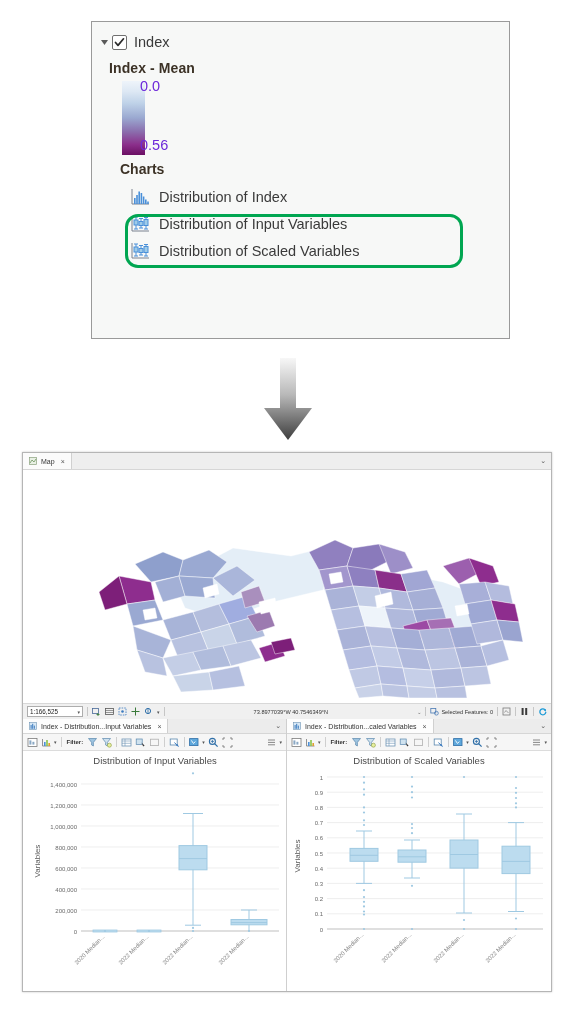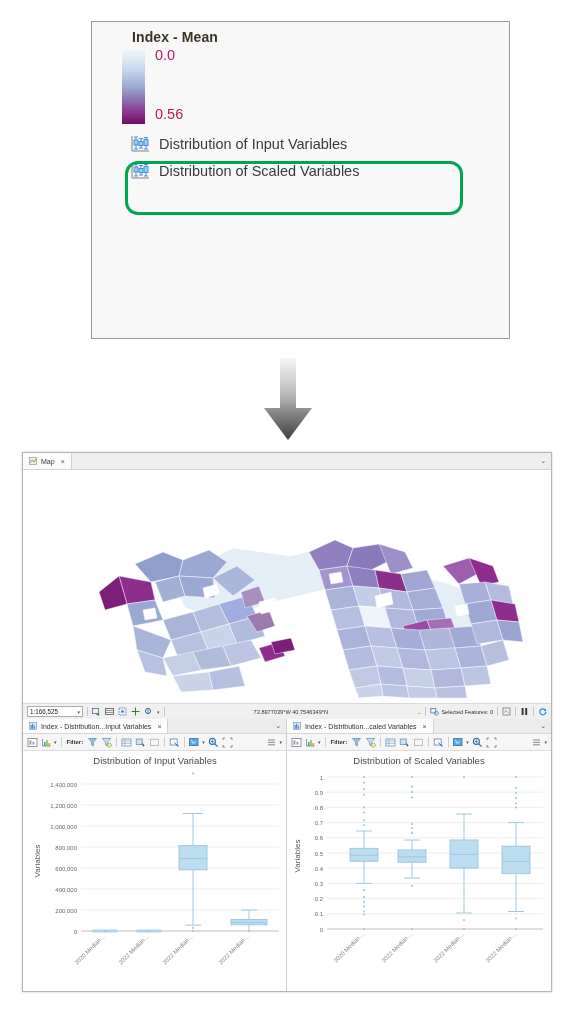--- a/index.html
+++ b/index.html
@@ -30,38 +30,38 @@
   .chk {
     width: 15px; height: 15px; background: #fff;
     border: 1px solid #707070; border-radius: 2px;
     display: flex; align-items: center; justify-content: center;
     margin-right: 7px;
   }
   .chk svg { display: block; }
   .layer-name { font-size: 14.5px; color: #3a3a3a; }
 
   .legend-title {
-    margin: 7px 0 0 40px;
+    margin: 7px 0 0 17px;
     font-size: 14px; font-weight: bold; color: #3c3226;
     letter-spacing: .1px;
   }
   .ramp-wrap {
     position: relative; margin: 5px 0 0 30px;
     width: 260px; height: 74px;
   }
   .ramp {
     position: absolute; left: 0; top: 0;
     width: 23px; height: 74px;
     background: linear-gradient(to bottom,
       #eef4fa 0%, #dde8f4 14%, #bfd2e8 30%,
       #9aa8d0 50%, #8b6fae 68%, #8b2f8b 86%, #6b0f63 100%);
   }
   .ramp-lbl {
-    position: absolute; left: 33px;
-    font-size: 14.5px; color: #be185d;
+    position: absolute; left: 18px;
+    font-size: 14.5px; color: #6d28d9;
   }
   .ramp-lbl.top { top: -3px; }
   .ramp-lbl.bot { top: 56px; }
 
   .charts-hdr {
     margin: 6px 0 0 28px;
     font-size: 14px; font-weight: bold; color: #3c3226;
   }
 
   .chart-list { margin: 6px 0 0 0; position: relative; }
@@ -164,32 +164,62 @@
   .chart-canvas { flex: 1 1 auto; position: relative; background: #fff; overflow: hidden; }
   .chart-canvas svg { position: absolute; left: 0; top: 0; }
 </style>
 </head>
 <body>
 
 <div id="root">
 
   <div class="toc-panel">
 
+    <div class="toc-row layer-row">
+      <span class="expander">
+        <svg width="9" height="9" viewBox="0 0 9 9">
+            <path d="M1 2 L8 2 L4.5 7 Z" fill="#5a5a5a"></path>
+          </svg>
+      </span>
+      <span class="chk">
+        <svg width="11" height="11" viewBox="0 0 11 11">
+            <path d="M1.5 5.5 L4 8.4 L9.5 1.8" stroke="#2b2b2b" stroke-width="1.7" fill="none" stroke-linecap="round" stroke-linejoin="round"></path>
+          </svg>
+      </span>
+      <span class="layer-name">Index</span>
+    </div>
 
     <div class="legend-title">Index - Mean</div>
 
     <div class="ramp-wrap">
       <div class="ramp"></div>
       <div class="ramp-lbl top">0.0</div>
       <div class="ramp-lbl bot">0.56</div>
     </div>
 
+    <div class="charts-hdr">Charts</div>
 
     <div class="chart-list">
 
+      <div class="chart-item">
+        <span class="chart-ico">
+          <svg width="20" height="18" viewBox="0 0 20 18">
+            <line x1="2" y1="1" x2="2" y2="16" stroke="#7a8290" stroke-width="1"></line>
+            <line x1="2" y1="16" x2="19" y2="16" stroke="#7a8290" stroke-width="1"></line>
+            <rect x="4" y="10" width="1.6" height="6" fill="#4a90d9"></rect>
+            <rect x="6.2" y="7" width="1.6" height="9" fill="#4a90d9"></rect>
+            <rect x="8.4" y="3.5" width="1.6" height="12.5" fill="#4a90d9"></rect>
+            <rect x="10.6" y="5" width="1.6" height="11" fill="#4a90d9"></rect>
+            <rect x="12.8" y="8.5" width="1.6" height="7.5" fill="#4a90d9"></rect>
+            <rect x="15" y="11.5" width="1.6" height="4.5" fill="#4a90d9"></rect>
+            <rect x="17.2" y="13.5" width="1.6" height="2.5" fill="#4a90d9"></rect>
+          </svg>
+        </span>
+        <span class="chart-lbl">Distribution of Index</span>
+      </div>
 
       <div class="chart-item">
         <span class="chart-ico">
           <svg width="20" height="18" viewBox="0 0 20 18">
             <line x1="2" y1="1" x2="2" y2="16" stroke="#7a8290" stroke-width="1"></line>
             <line x1="2" y1="16" x2="19" y2="16" stroke="#7a8290" stroke-width="1"></line>
             <g stroke="#4a90d9" stroke-width="1" fill="#9ecbe8">
               <line x1="6" y1="2" x2="6" y2="14"></line>
                 <rect x="4" y="5" width="4" height="5"></rect>
                 <line x1="4" y1="2" x2="8" y2="2"></line>

